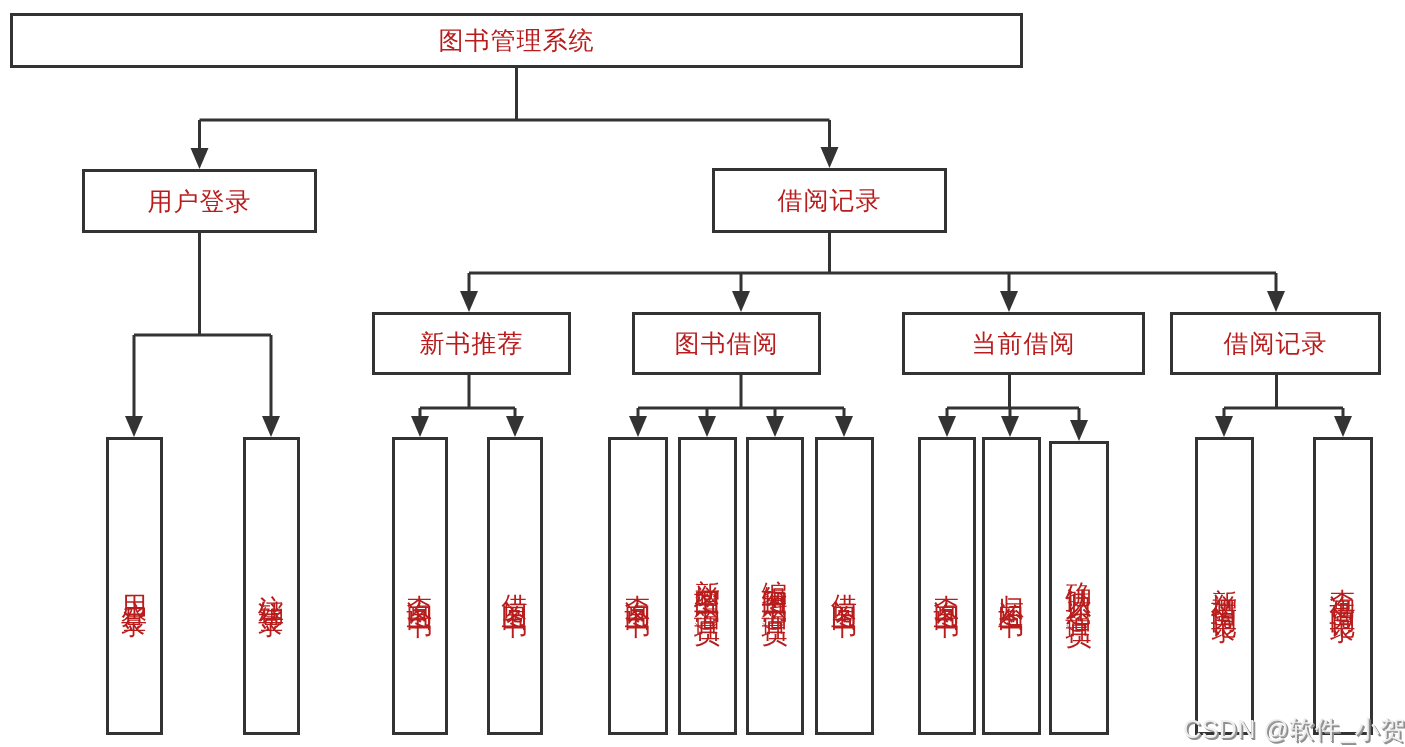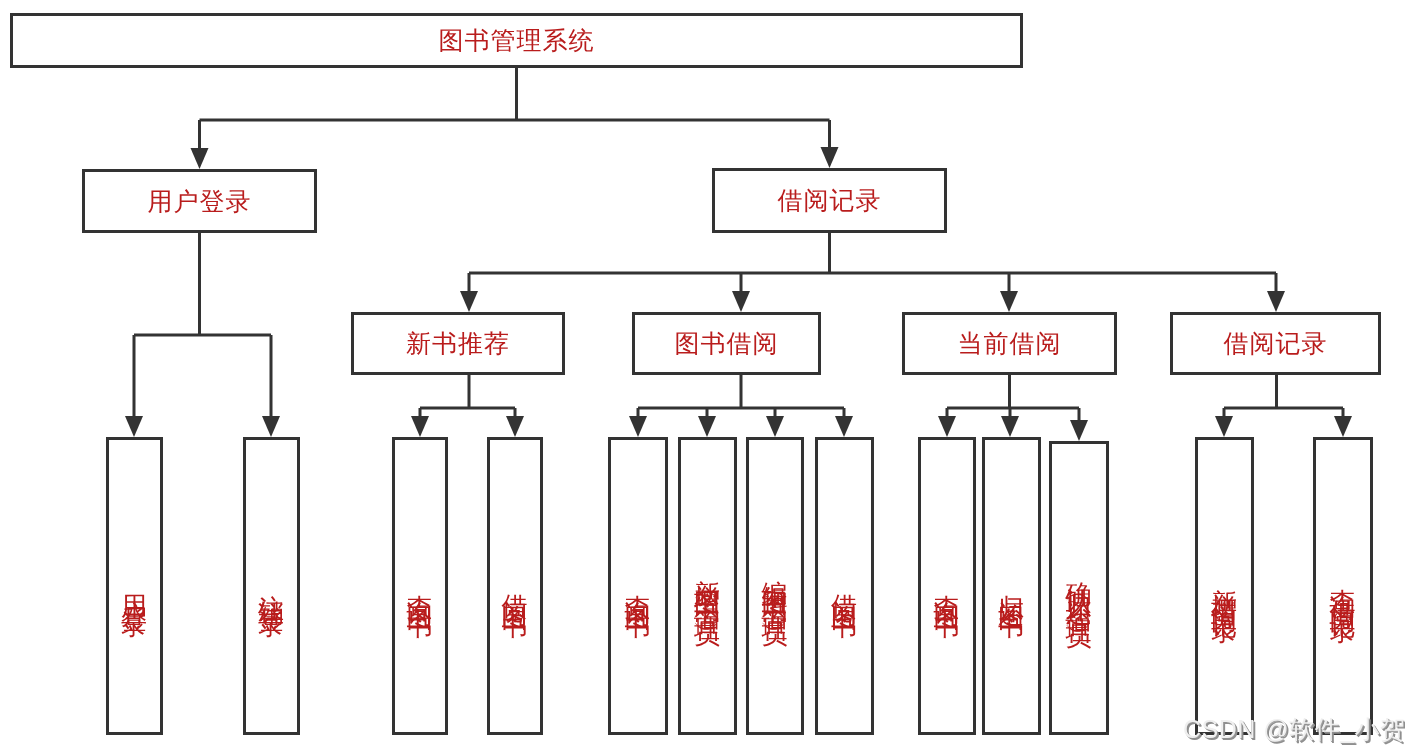--- a/index.html
+++ b/index.html
@@ -110,23 +110,23 @@
       <polygon points="1215,416 1233,416 1224,437" fill="#333333" stroke="none"></polygon>
       <polygon points="1334,416 1352,416 1343,437" fill="#333333" stroke="none"></polygon>
     </g>
   </svg>
 
   <div class="box h" style="left:10px;top:13px;width:1013px;height:55px">图书管理系统</div>
 
   <div class="box h" style="left:82px;top:169px;width:235px;height:64px">用户登录</div>
   <div class="box h" style="left:712px;top:168px;width:235px;height:65px">借阅记录</div>
 
-  <div class="box h" style="left:351px;top:312px;width:214px;height:63px">新书推荐</div>
+  <div class="box h" style="left:372px;top:312px;width:199px;height:63px">新书推荐</div>
   <div class="box h" style="left:632px;top:312px;width:189px;height:63px">图书借阅</div>
-  <div class="box h" style="left:902px;top:312px;width:215px;height:63px">当前借阅</div>
+  <div class="box h" style="left:902px;top:312px;width:243px;height:63px">当前借阅</div>
   <div class="box h" style="left:1170px;top:312px;width:211px;height:63px">借阅记录</div>
 
   <div class="box v" style="left:106px;top:437px;width:57px;height:298px">用户登录</div>
   <div class="box v" style="left:243px;top:437px;width:57px;height:298px">注销登录</div>
 
   <div class="box v" style="left:392px;top:437px;width:56px;height:298px">查询图书</div>
   <div class="box v" style="left:487px;top:437px;width:56px;height:298px">借阅图书</div>
 
   <div class="box v" style="left:608px;top:437px;width:60px;height:298px">查询图书</div>
   <div class="box v" style="left:678px;top:437px;width:59px;height:298px">新增图书（管理员）</div>

